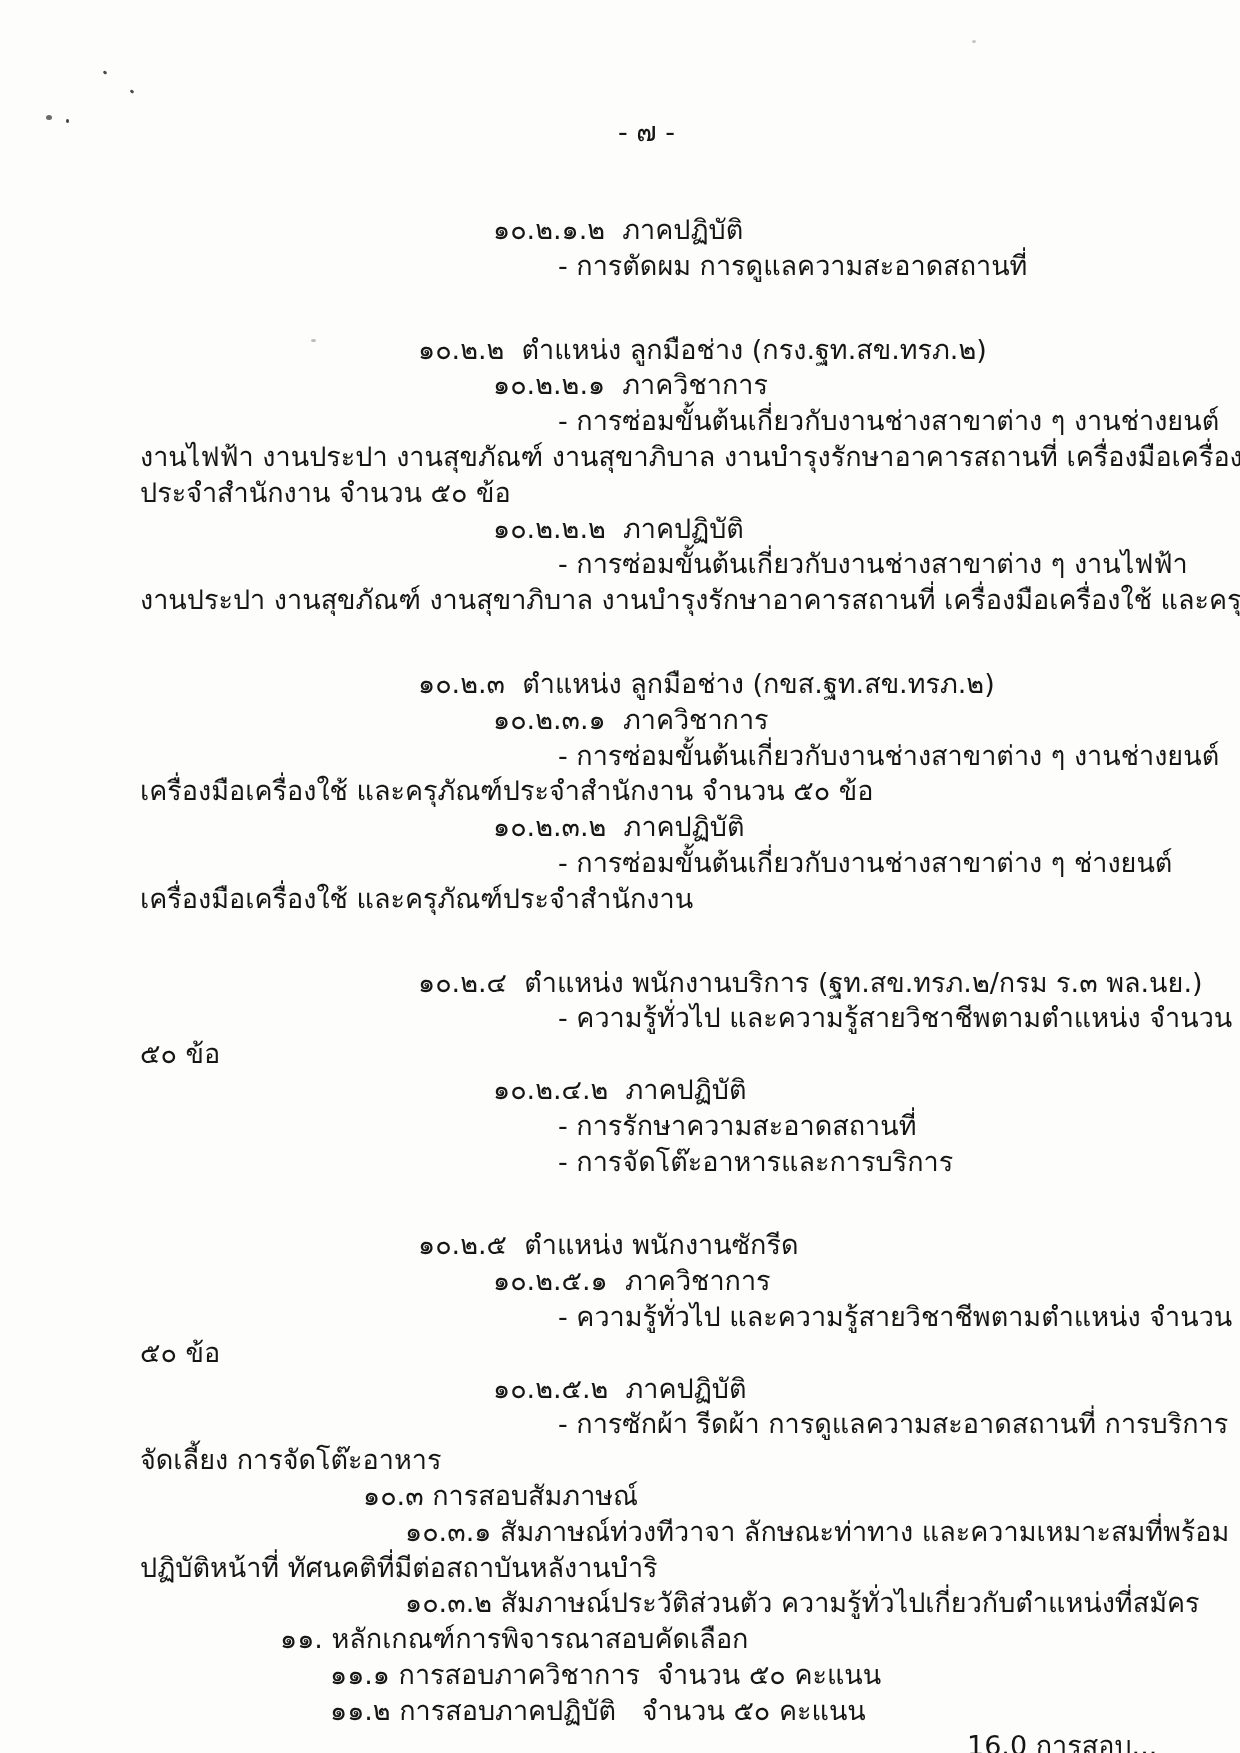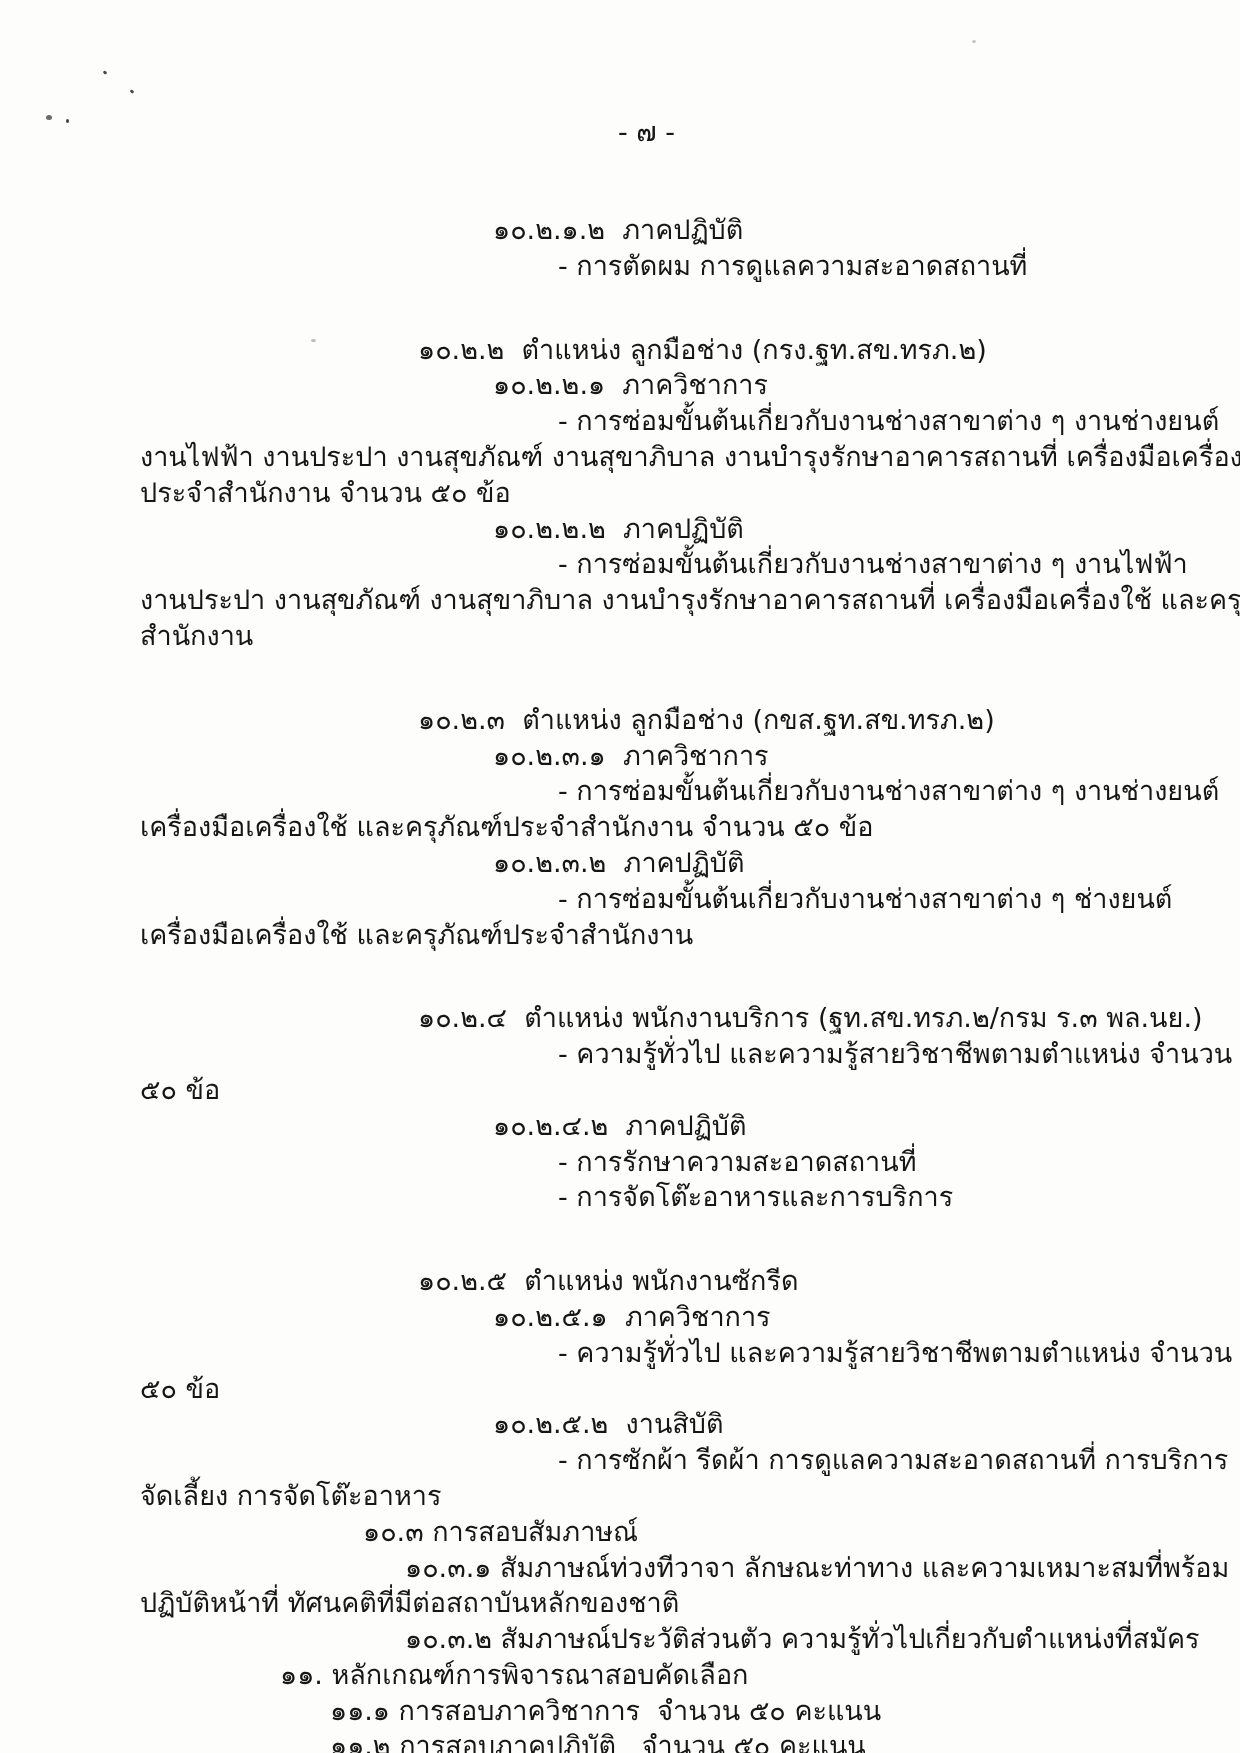--- a/index.html
+++ b/index.html
@@ -77,43 +77,42 @@
       <div class="doc-line ind-sub">๑๐.๒.๑.๒  ภาคปฏิบัติ</div>
       <div class="doc-line ind-dash">- การตัดผม การดูแลความสะอาดสถานที่</div>
       <div class="doc-line ind-item">๑๐.๒.๒  ตำแหน่ง ลูกมือช่าง (กรง.ฐท.สข.ทรภ.๒)</div>
       <div class="doc-line ind-sub">๑๐.๒.๒.๑  ภาควิชาการ</div>
       <div class="doc-line ind-dash">- การซ่อมขั้นต้นเกี่ยวกับงานช่างสาขาต่าง ๆ งานช่างยนต์</div>
       <div class="doc-line ind-margin">งานไฟฟ้า งานประปา งานสุขภัณฑ์ งานสุขาภิบาล งานบำรุงรักษาอาคารสถานที่ เครื่องมือเครื่องใช้ และครุภัณฑ์</div>
       <div class="doc-line ind-margin">ประจำสำนักงาน จำนวน ๕๐ ข้อ</div>
       <div class="doc-line ind-sub">๑๐.๒.๒.๒  ภาคปฏิบัติ</div>
       <div class="doc-line ind-dash">- การซ่อมขั้นต้นเกี่ยวกับงานช่างสาขาต่าง ๆ งานไฟฟ้า</div>
       <div class="doc-line ind-margin">งานประปา งานสุขภัณฑ์ งานสุขาภิบาล งานบำรุงรักษาอาคารสถานที่ เครื่องมือเครื่องใช้ และครุภัณฑ์ประจำ</div>
-      <div class="doc-line ind-margin">สำนักงาน</div>
       <div class="doc-line ind-item">๑๐.๒.๓  ตำแหน่ง ลูกมือช่าง (กขส.ฐท.สข.ทรภ.๒)</div>
       <div class="doc-line ind-sub">๑๐.๒.๓.๑  ภาควิชาการ</div>
       <div class="doc-line ind-dash">- การซ่อมขั้นต้นเกี่ยวกับงานช่างสาขาต่าง ๆ งานช่างยนต์</div>
       <div class="doc-line ind-margin">เครื่องมือเครื่องใช้ และครุภัณฑ์ประจำสำนักงาน จำนวน ๕๐ ข้อ</div>
       <div class="doc-line ind-sub">๑๐.๒.๓.๒  ภาคปฏิบัติ</div>
       <div class="doc-line ind-dash">- การซ่อมขั้นต้นเกี่ยวกับงานช่างสาขาต่าง ๆ ช่างยนต์</div>
       <div class="doc-line ind-margin">เครื่องมือเครื่องใช้ และครุภัณฑ์ประจำสำนักงาน</div>
       <div class="doc-line ind-item">๑๐.๒.๔  ตำแหน่ง พนักงานบริการ (ฐท.สข.ทรภ.๒/กรม ร.๓ พล.นย.)</div>
       <div class="doc-line ind-dash">- ความรู้ทั่วไป และความรู้สายวิชาชีพตามตำแหน่ง จำนวน</div>
       <div class="doc-line ind-margin">๕๐ ข้อ</div>
       <div class="doc-line ind-sub">๑๐.๒.๔.๒  ภาคปฏิบัติ</div>
       <div class="doc-line ind-dash">- การรักษาความสะอาดสถานที่</div>
       <div class="doc-line ind-dash">- การจัดโต๊ะอาหารและการบริการ</div>
       <div class="doc-line ind-item">๑๐.๒.๕  ตำแหน่ง พนักงานซักรีด</div>
       <div class="doc-line ind-sub">๑๐.๒.๕.๑  ภาควิชาการ</div>
       <div class="doc-line ind-dash">- ความรู้ทั่วไป และความรู้สายวิชาชีพตามตำแหน่ง จำนวน</div>
       <div class="doc-line ind-margin">๕๐ ข้อ</div>
-      <div class="doc-line ind-sub">๑๐.๒.๕.๒  งานสิบัติ</div>
+      <div class="doc-line ind-sub">๑๐.๒.๕.๒  ภาคปฏิบัติ</div>
       <div class="doc-line ind-dash">- การซักผ้า รีดผ้า การดูแลความสะอาดสถานที่ การบริการ</div>
       <div class="doc-line ind-margin">จัดเลี้ยง การจัดโต๊ะอาหาร</div>
       <div class="doc-line ind-sec">๑๐.๓ การสอบสัมภาษณ์</div>
       <div class="doc-line ind-secsub">๑๐.๓.๑ สัมภาษณ์ท่วงทีวาจา ลักษณะท่าทาง และความเหมาะสมที่พร้อม</div>
-      <div class="doc-line ind-margin">ปฏิบัติหน้าที่ ทัศนคติที่มีต่อสถาบันหลักของชาติ</div>
+      <div class="doc-line ind-margin">ปฏิบัติหน้าที่ ทัศนคติที่มีต่อสถาบันหลังานบำริ</div>
       <div class="doc-line ind-secsub">๑๐.๓.๒ สัมภาษณ์ประวัติส่วนตัว ความรู้ทั่วไปเกี่ยวกับตำแหน่งที่สมัคร</div>
       <div class="doc-line ind-top">๑๑. หลักเกณฑ์การพิจารณาสอบคัดเลือก</div>
       <div class="doc-line ind-topsub">๑๑.๑ การสอบภาควิชาการ  จำนวน ๕๐ คะแนน</div>
       <div class="doc-line ind-topsub">๑๑.๒ การสอบภาคปฏิบัติ   จำนวน ๕๐ คะแนน</div>
       <div class="doc-line ind-right">16.0 การสอบ...</div>
     </div>
 </div>
 
 </body></html>

